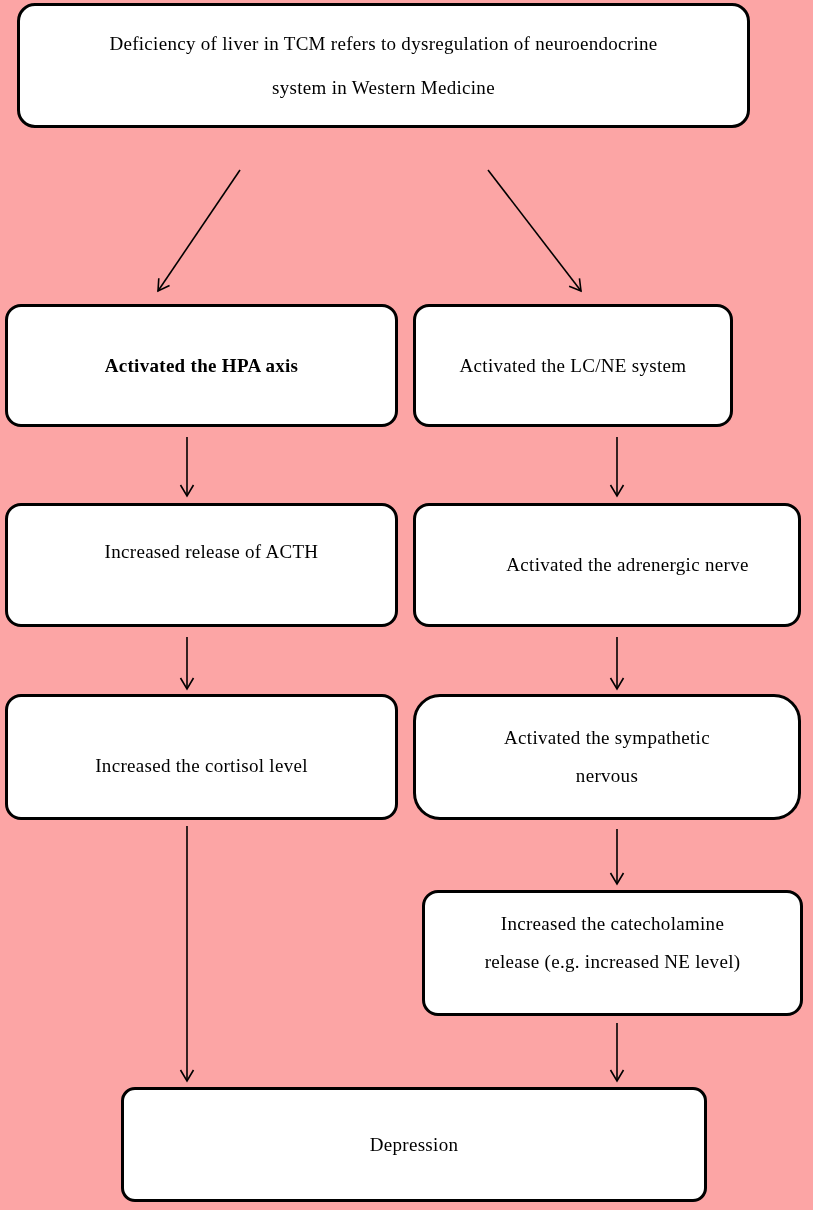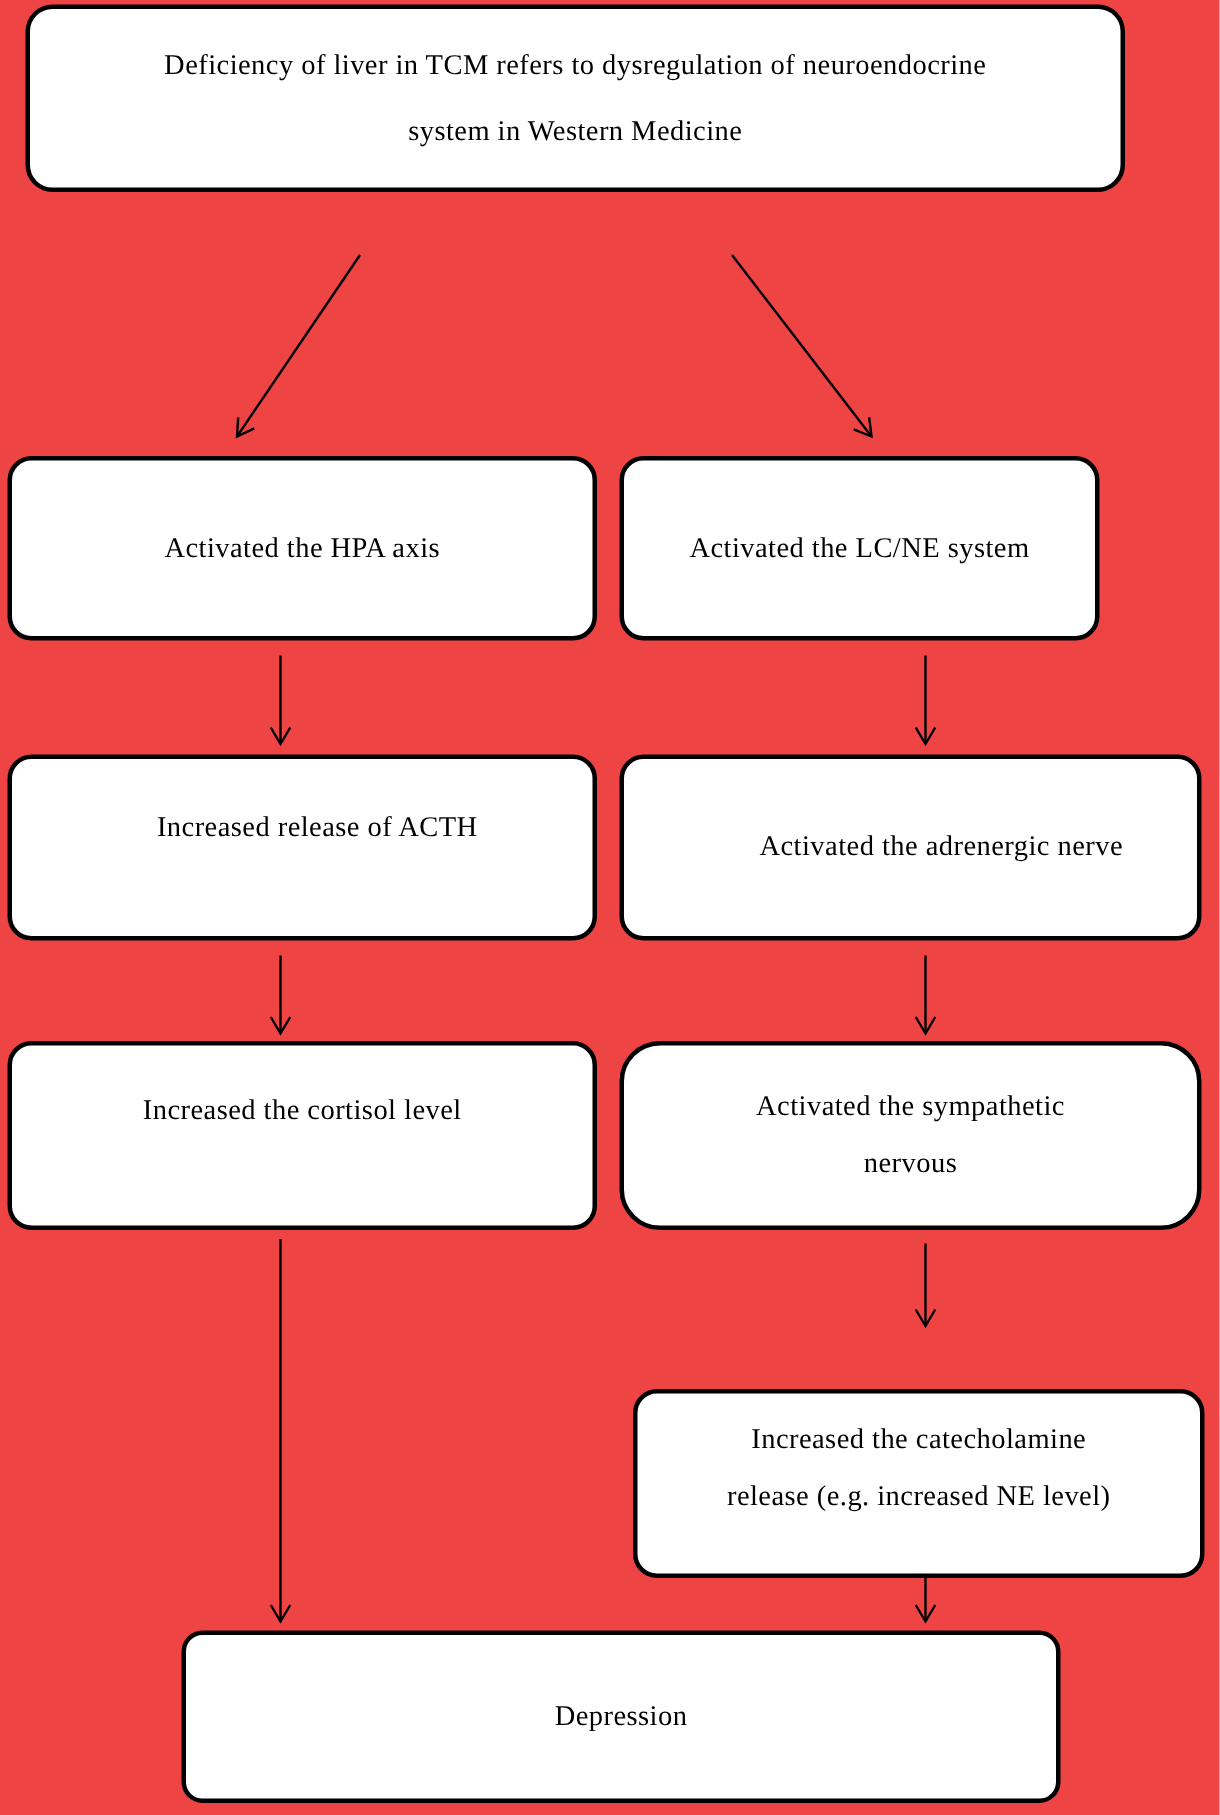--- a/index.html
+++ b/index.html
@@ -4,21 +4,21 @@
 <style>
   html, body {
     margin: 0;
     padding: 0;
     background: #ffffff;
   }
   .canvas {
     position: relative;
     width: 813px;
     height: 1210px;
-    background: #ef4444;
+    background: #fca5a5;
     font-family: "Liberation Serif", "DejaVu Serif", serif;
     color: #000000;
     overflow: hidden;
   }
   .arrow-layer {
     position: absolute;
     left: 0;
     top: 0;
     width: 813px;
     height: 1210px;
@@ -40,21 +40,21 @@
     font-size: 19px;
     line-height: 2.0;
     letter-spacing: 0.3px;
     color: #000000;
     padding: 0 18px;
   }
   .node.title-node .label {
     line-height: 2.3;
   }
   .node.lift-md { padding-bottom: 26px; }
-  .node.lift-lg { padding-bottom: 32px; }
+  .node.lift-lg { padding-bottom: 32px; align-items: flex-end; }
   .node.lift-sm { padding-bottom: 20px; }
 </style>
 </head>
 <body>
 
 <div class="canvas">
 
   <svg class="arrow-layer" width="813" height="1210" viewBox="0 0 813 1210" xmlns="http://www.w3.org/2000/svg">
     <defs>
       <marker id="arrowhead" viewBox="-13 -8 16 16" markerWidth="16" markerHeight="16" refX="0" refY="0" orient="auto" markerUnits="userSpaceOnUse">
@@ -72,21 +72,21 @@
       <line x1="617" y1="829" x2="617" y2="884" marker-end="url(#arrowhead)"></line>
       <line x1="617" y1="1023" x2="617" y2="1081" marker-end="url(#arrowhead)"></line>
     </g>
   </svg>
 
   <div class="node title-node" style="left:17px; top:3px; width:733px; height:125px; border-radius:18px;">
     <span class="label">Deficiency of liver in TCM refers to dysregulation of neuroendocrine
 system in Western Medicine</span>
   </div>
 
-  <div class="node" style="left:5px; top:304px; width:393px; height:123px;">
+  <div class="node" style="left:5px; top:304px; width:393px; height:123px;font-weight:bold;">
     <span class="label">Activated the HPA axis</span>
   </div>
 
   <div class="node" style="left:413px; top:304px; width:320px; height:123px;">
     <span class="label">Activated the LC/NE system</span>
   </div>
 
   <div class="node lift-md" style="left:5px; top:503px; width:393px; height:124px;padding-left:20px;">
     <span class="label">Increased release of ACTH</span>
   </div>
@@ -97,21 +97,21 @@
 
   <div class="node lift-lg" style="left:5px; top:694px; width:393px; height:126px;">
     <span class="label">Increased the cortisol level</span>
   </div>
 
   <div class="node" style="left:413px; top:694px; width:388px; height:126px;border-radius:27px;">
     <span class="label">Activated the sympathetic
 nervous</span>
   </div>
 
-  <div class="node lift-sm" style="left:422px; top:890px; width:381px; height:126px;margin-top:36px;">
+  <div class="node lift-sm" style="left:422px; top:890px; width:381px; height:126px;">
     <span class="label">Increased the catecholamine
 release (e.g. increased NE level)</span>
   </div>
 
   <div class="node" style="left:121px; top:1087px; width:586px; height:115px; border-radius:14px;">
     <span class="label">Depression</span>
   </div>
 
 </div>
 

